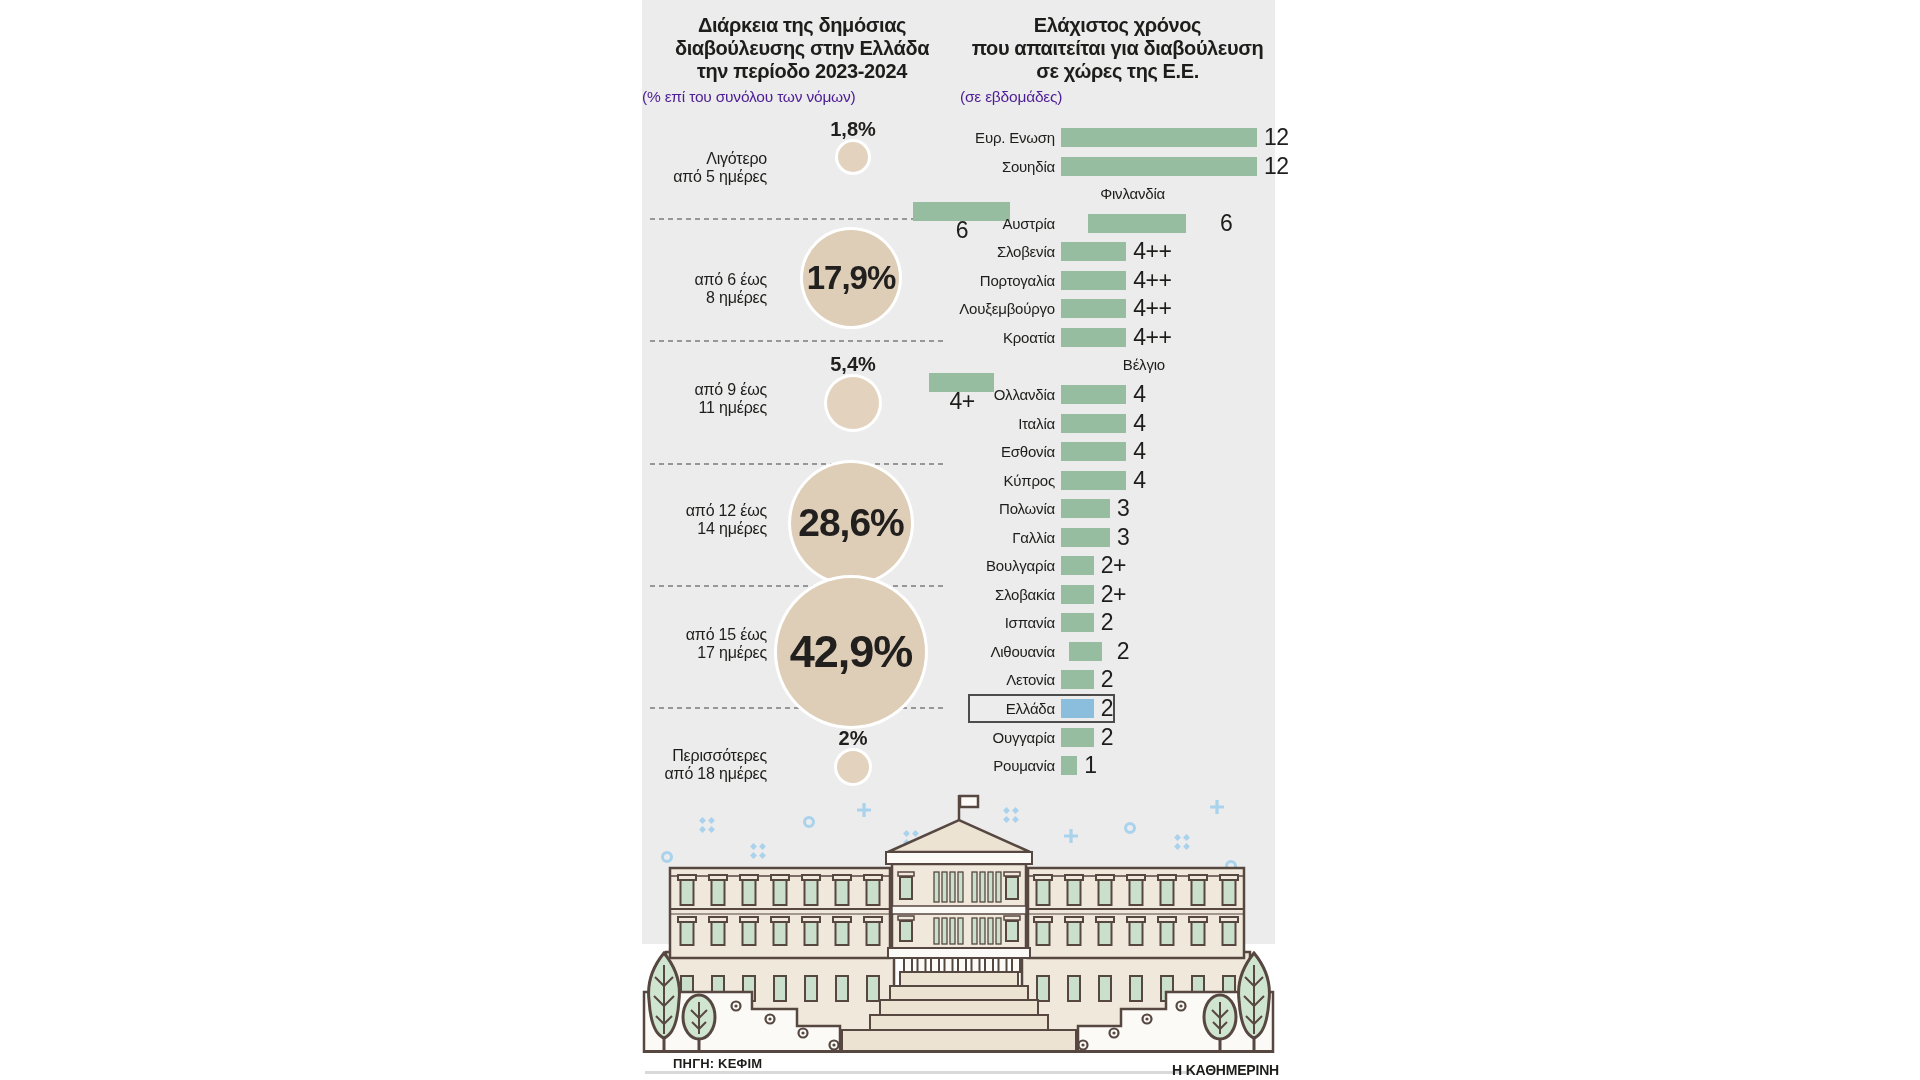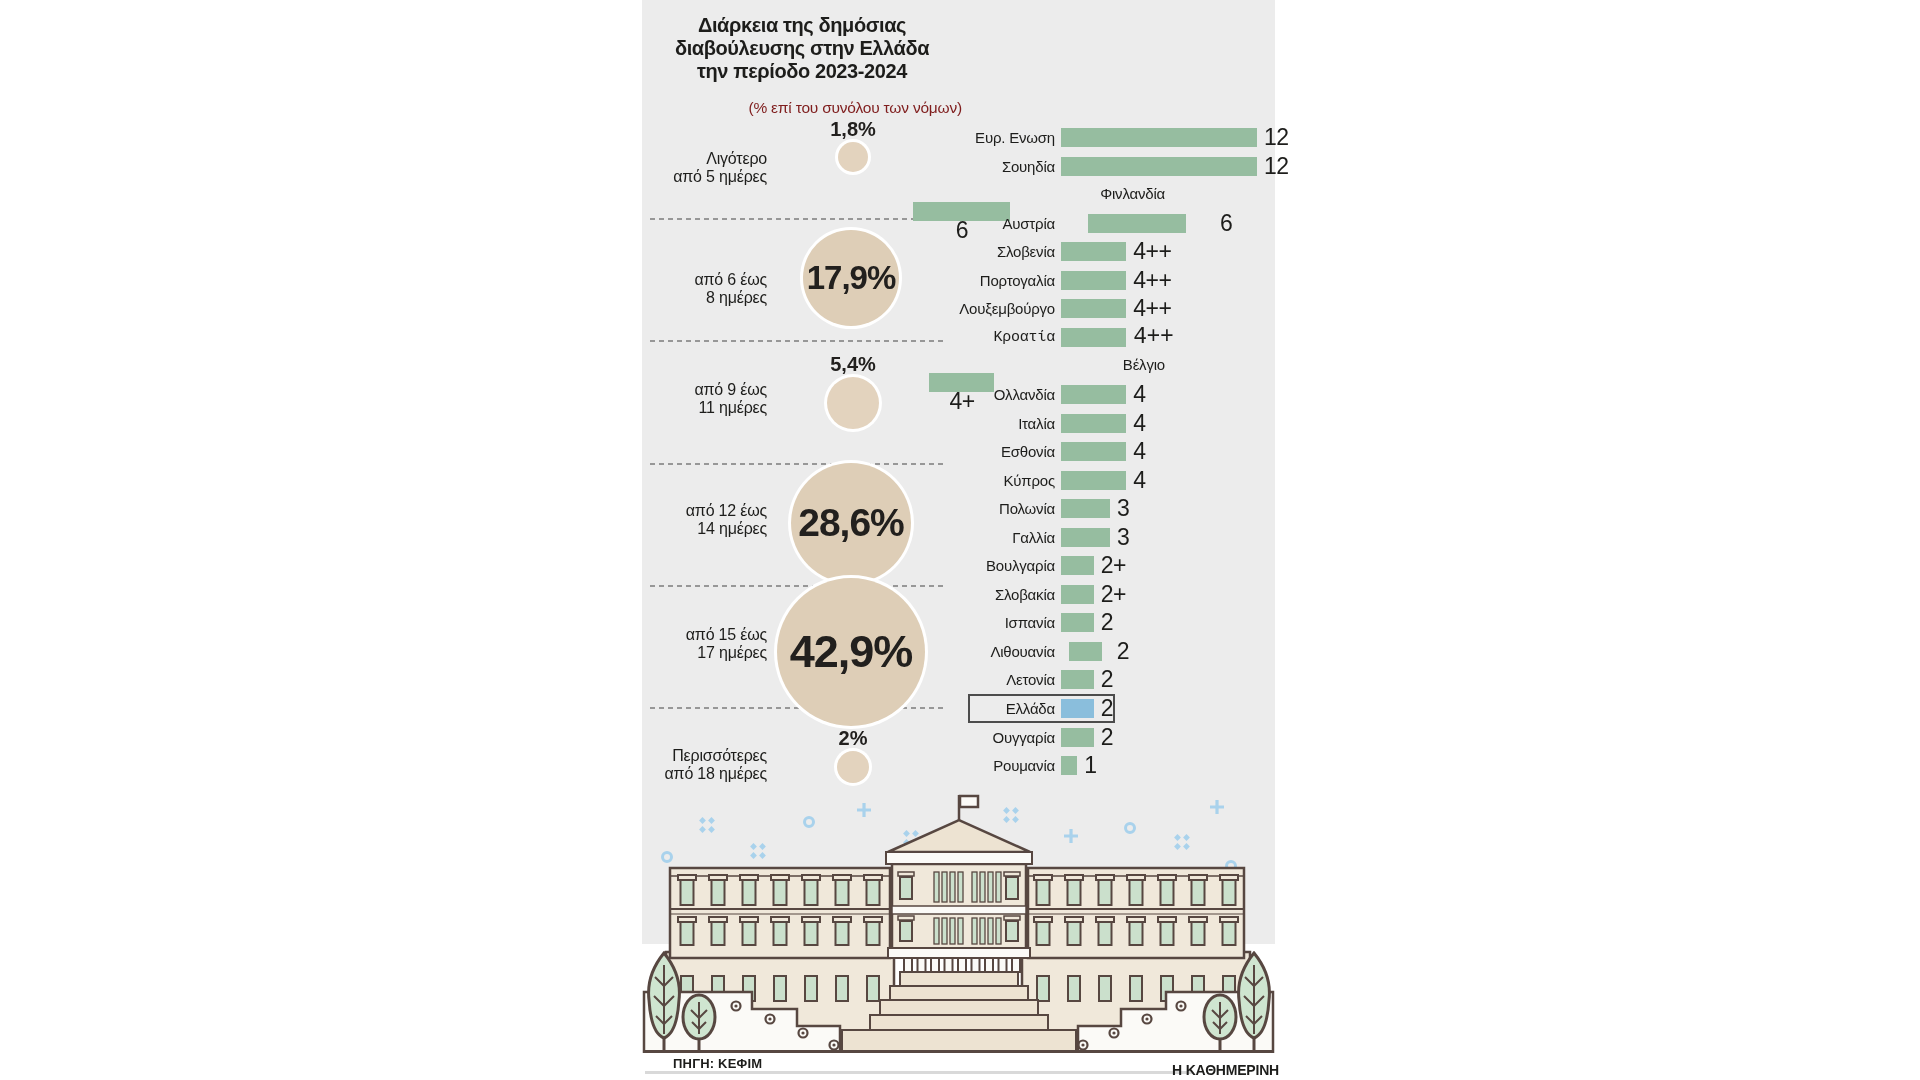--- a/index.html
+++ b/index.html
@@ -1,21 +1,21 @@
 <!DOCTYPE html>
 <html lang="el"><head>
 <meta charset="utf-8">
 <style>
   html,body{margin:0;padding:0;background:#fff;}
   #stage{position:relative;width:1920px;height:1080px;background:#ffffff;overflow:hidden;
          font-family:"Liberation Sans","DejaVu Sans",sans-serif;color:#1d1d1b;}
   #panel{position:absolute;left:642px;top:0;width:633px;height:944px;background:#ececec;}
   .abs{position:absolute;}
   .chart-title{font-weight:bold;font-size:20px;line-height:23px;text-align:center;letter-spacing:-0.4px;color:#1d1d1b;}
-  .chart-subtitle{font-weight:normal;font-size:15.5px;text-align:right;margin-top:16px;color:#7f1d1d;letter-spacing:-0.2px;}
+  .chart-subtitle{font-weight:normal;font-size:15.5px;text-align:left;margin-top:5px;color:#4c1d95;letter-spacing:-0.2px;}
   .bubble-label{font-size:16px;line-height:18px;text-align:right;color:#1d1d1b;letter-spacing:-0.2px;}
   .bubble-circle{position:absolute;border-radius:50%;box-shadow:0 0 0 3px #ffffff;}
   .bubble-value-in{position:absolute;display:flex;align-items:center;justify-content:center;
                    font-weight:600;letter-spacing:-1px;color:#22201e;}
   .bubble-value-out{position:absolute;text-align:center;font-size:20px;line-height:22px;font-weight:600;color:#22201e;}
   .dashline{position:absolute;height:2px;background-image:repeating-linear-gradient(to right,#979797 0 5px,transparent 5px 9px);}
   .bar-row{position:absolute;display:flex;align-items:center;height:19px;}
   .bar-row .lbl{width:393px;flex:none;text-align:right;font-size:15px;letter-spacing:-0.2px;color:#1d1d1b;padding-left:20px;}
   .bar-row .bar{height:19px;flex:none;margin-left:6px;}
   .bar-row .val{margin-left:7px;font-size:23px;font-weight:500;letter-spacing:-0.5px;color:#1d1d1b;line-height:19px;}
@@ -30,20 +30,26 @@
 <div id="stage">
   <div id="panel">
 
     <div class="abs" style="left:0;top:14px;width:320px;">
       <div class="chart-title">Διάρκεια της δημόσιας</div>
       <div class="chart-title">διαβούλευσης στην Ελλάδα</div>
       <div class="chart-title">την περίοδο 2023-2024</div>
       <div class="chart-subtitle">(% επί του συνόλου των νόμων)</div>
     </div>
 
+    <div class="abs" style="left:318px;top:14px;width:315px;">
+      <div class="chart-title">Ελάχιστος χρόνος</div>
+      <div class="chart-title">που απαιτείται για διαβούλευση</div>
+      <div class="chart-title">σε χώρες της Ε.Ε.</div>
+      <div class="chart-subtitle">(σε εβδομάδες)</div>
+    </div>
 
     <div id="bubble-chart">
         <div class="dashline" style="left: 8px; top: 218px; width: 296px;"></div>
         <div class="dashline" style="left: 8px; top: 340px; width: 296px;"></div>
         <div class="dashline" style="left: 8px; top: 463px; width: 296px;"></div>
         <div class="dashline" style="left: 8px; top: 585px; width: 296px;"></div>
         <div class="dashline" style="left: 8px; top: 707px; width: 296px;"></div>
         <div class="abs bubble-label" style="left: 0px; top: 150px; width: 125px;">
           <div>Λιγότερο</div>
           <div>από 5 ημέρες</div>
@@ -110,21 +116,21 @@
         <div class="bar-row" style="left: 0px; top: 270.75px; width: 633px;">
           <div class="lbl">Πορτογαλία</div>
           <div class="bar" style="width: 65.32px; background: rgb(150, 189, 160);"></div>
           <div class="val">4++</div>
         </div>
         <div class="bar-row" style="left: 0px; top: 299.3px; width: 633px;">
           <div class="lbl">Λουξεμβούργο</div>
           <div class="bar" style="width: 65.32px; background: rgb(150, 189, 160);"></div>
           <div class="val">4++</div>
         </div>
-        <div class="bar-row" style="left: 0px; top: 327.85px; width: 633px; font-family: Liberation Mono, monospace;">
+        <div class="bar-row" style="left: 0px; top: 327.85px; width: 633px;">
           <div class="lbl">Κροατία</div>
           <div class="bar" style="width: 65.32px; background: rgb(150, 189, 160);"></div>
           <div class="val">4++</div>
         </div>
         <div class="bar-row" style="left: 0px; top: 356.4px; width: 633px; flex-direction: column;">
           <div class="lbl">Βέλγιο</div>
           <div class="bar" style="width: 65.32px; background: rgb(150, 189, 160);"></div>
           <div class="val">4+</div>
         </div>
         <div class="bar-row" style="left: 0px; top: 384.95px; width: 633px;">

